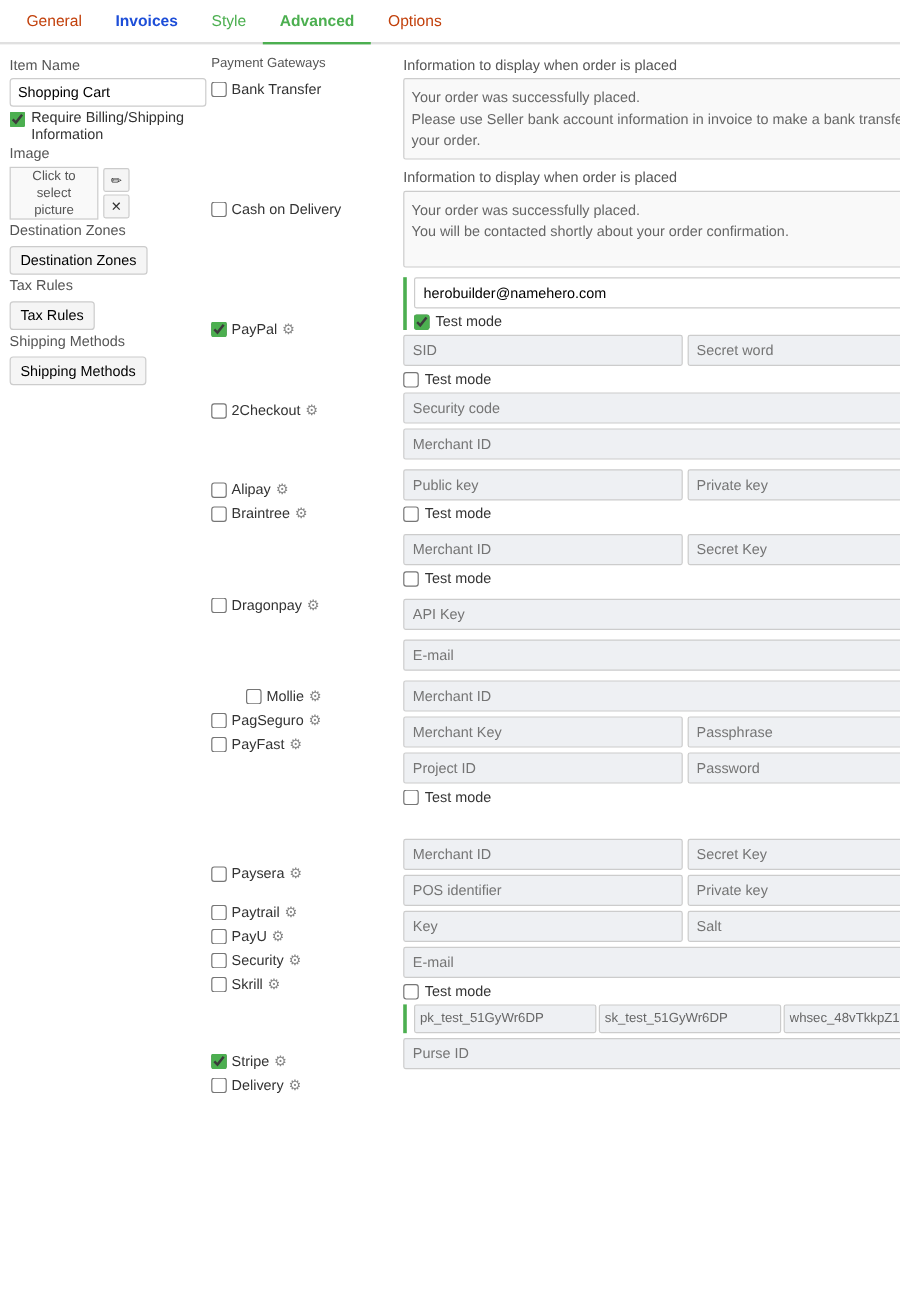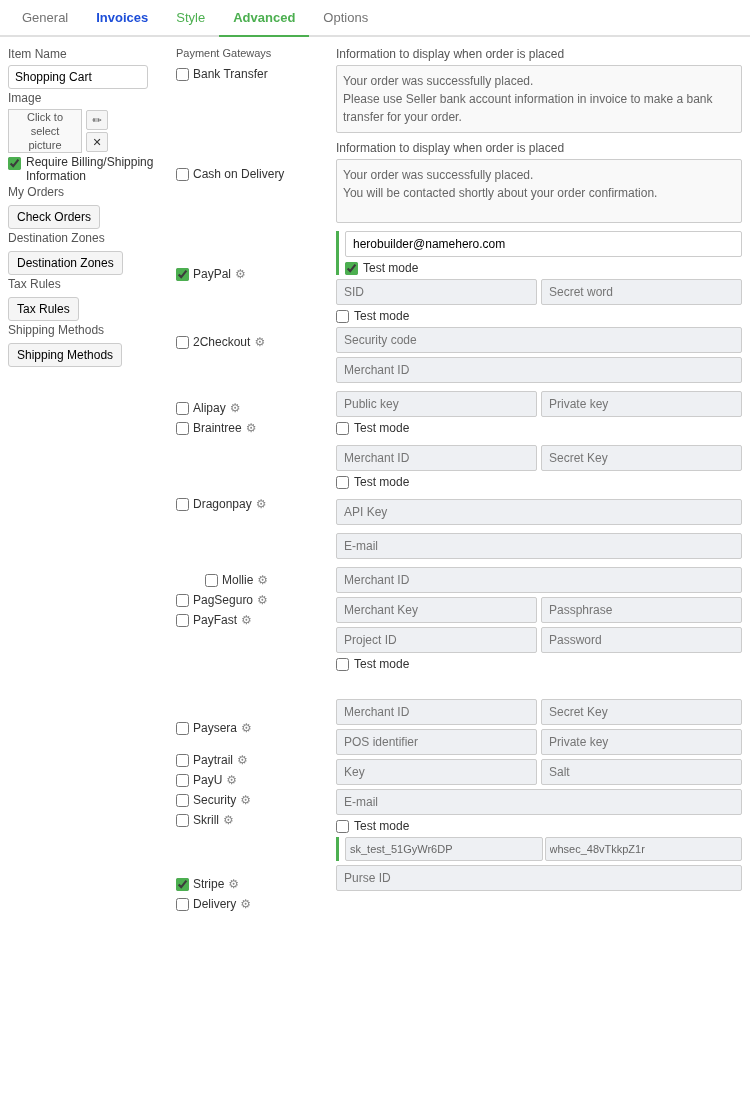--- a/index.html
+++ b/index.html
@@ -1,28 +1,28 @@
 <!DOCTYPE html>
 <html><head>
   <meta charset="utf-8">
   <style>
     * { box-sizing: border-box; margin: 0; padding: 0; }
     body { font-family: Arial, sans-serif; font-size: 13px; background: #fff; color: #333; width: 750px; }
 
     .tabs { display: flex; border-bottom: 2px solid #e0e0e0; padding: 0 8px; }
-    .tab { padding: 10px 14px; cursor: pointer; font-size: 13px; color: #737373; border-bottom: 2px solid transparent; margin-bottom: -2px; }
+    .tab { padding: 10px 14px; cursor: pointer; font-size: 13px; color: #c2410c; border-bottom: 2px solid transparent; margin-bottom: -2px; }
     .tab.active { color: #4CAF50; border-bottom: 2px solid #4CAF50; font-weight: bold; }
 
     .main { display: flex; padding: 10px 8px; gap: 0; }
 
     
     .sidebar { width: 160px; flex-shrink: 0; }
     .sidebar-section { margin-bottom: 2px; }
     .sidebar-label { font-size: 12px; color: #555; margin-bottom: 4px; font-weight: normal; }
-    .sidebar-input { width: 140px; border: 1px solid #ccc; padding: 4px 6px; font-size: 12px; border-radius: 3px; }
+    .sidebar-input { width: 164px; border: 1px solid #ccc; padding: 4px 6px; font-size: 12px; border-radius: 3px; }
     .sidebar-btn { border: 1px solid #ccc; background: #f5f5f5; padding: 4px 8px; font-size: 12px; border-radius: 3px; cursor: pointer; margin-top: 2px; }
     .image-section { display: flex; gap: 4px; align-items: center; }
     .image-placeholder { border: 1px solid #ccc; padding: 6px 8px; font-size: 11px; color: #555; text-align: center; cursor: pointer; background: #f9f9f9; line-height: 1.3; width: 74px; height: 44px; display: flex; align-items: center; justify-content: center; }
     .image-icons { display: flex; flex-direction: column; gap: 2px; }
     .image-icon-btn { border: 1px solid #ccc; background: #f5f5f5; width: 22px; height: 20px; display: flex; align-items: center; justify-content: center; cursor: pointer; font-size: 11px; border-radius: 2px; }
     .checkbox-label { display: flex; align-items: flex-start; gap: 5px; font-size: 12px; cursor: pointer; }
     .checkbox-label input[type=checkbox] { margin-top: 2px; accent-color: #4CAF50; }
 
     
     .middle { width: 160px; flex-shrink: 0; padding-left: 8px; }
@@ -60,41 +60,37 @@
 
 <div class="main">
 
   <div class="sidebar">
     <div class="sidebar-section">
       <div class="sidebar-label">Item Name</div>
       <input class="sidebar-input" type="text" value="Shopping Cart" style="">
     </div>
 
     <div class="sidebar-section">
+      <label class="checkbox-label">
+        <input type="checkbox" checked="" style="">
+        <span>Require Billing/Shipping Information</span>
+      </label>
+    </div>
+
+    <div class="sidebar-section">
       <div class="sidebar-label">Image</div>
       <div class="image-section">
         <div class="image-placeholder">Click to select picture</div>
         <div class="image-icons">
           <div class="image-icon-btn">✏</div>
           <div class="image-icon-btn">✕</div>
         </div>
       </div>
     </div>
 
-    <div class="sidebar-section">
-      <label class="checkbox-label">
-        <input type="checkbox" checked="" style="">
-        <span>Require Billing/Shipping Information</span>
-      </label>
-    </div>
-
-    <div class="sidebar-section">
-      <div class="sidebar-label">My Orders</div>
-      <button class="sidebar-btn">Check Orders</button>
-    </div>
 
     <div class="sidebar-section">
       <div class="sidebar-label">Destination Zones</div>
       <button class="sidebar-btn">Destination Zones</button>
     </div>
 
     <div class="sidebar-section">
       <div class="sidebar-label">Tax Rules</div>
       <button class="sidebar-btn">Tax Rules</button>
     </div>
@@ -331,20 +327,21 @@
     <div style="margin-bottom: 4px;">
       <input class="field-input-full" type="text" placeholder="E-mail" style="">
       <div class="testmode-row">
         <input type="checkbox" style="">
         <span>Test mode</span>
       </div>
     </div>
 
     <div style="border-left: 3px solid #4CAF50; padding-left: 6px; margin-bottom: 4px;">
       <div class="stripe-row">
+        <input class="stripe-input" type="text" value="pk_test_51GyWr6DP" style="">
         <input class="stripe-input" type="text" value="sk_test_51GyWr6DP" style="">
         <input class="stripe-input" type="text" value="whsec_48vTkkpZ1r" style="">
       </div>
     </div>
 
     <div style="margin-bottom: 4px;">
       <input class="field-input-full" type="text" placeholder="Purse ID" style="">
     </div>
 
   </div>

